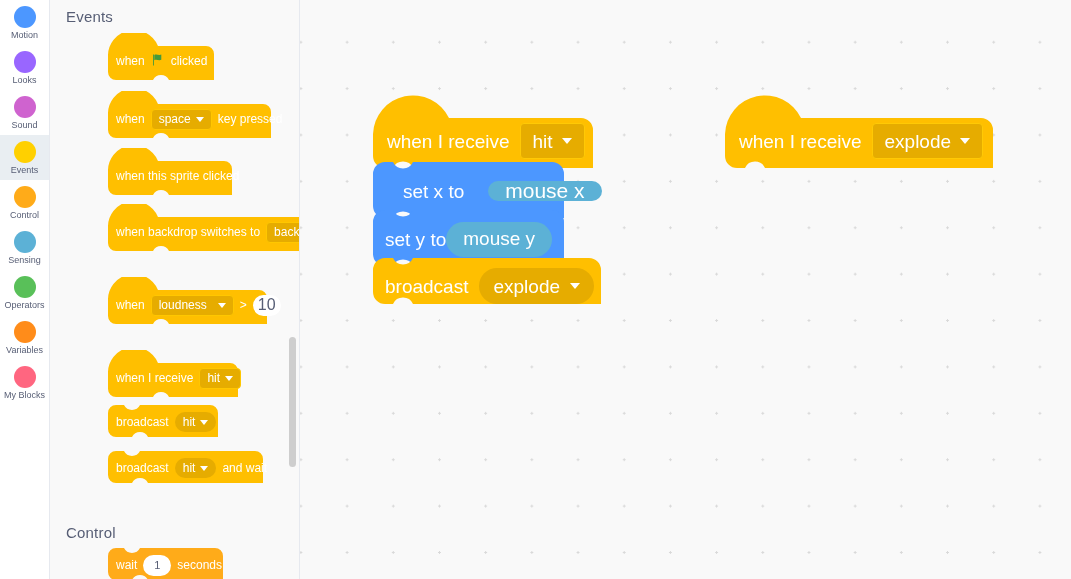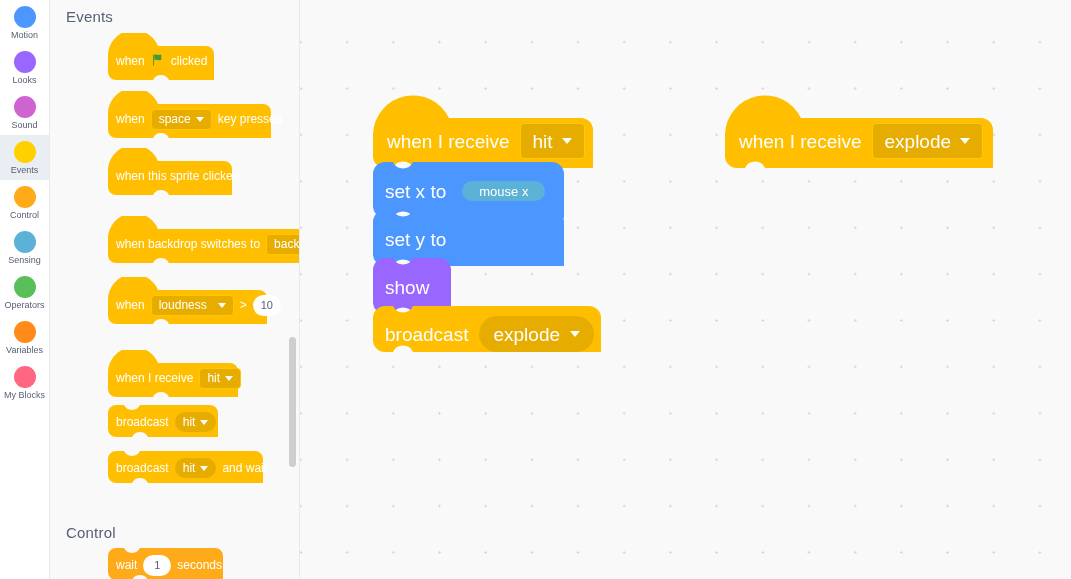--- a/index.html
+++ b/index.html
@@ -197,21 +197,21 @@
 
       <div class="pal-block" style="left:58px;top:148px">
         <svg width="124" height="52" viewBox="0 0 124 52">
           <path d="M0 24 a26 26 0 0 1 50 -11 h66 a8 8 0 0 1 8 8 v26 h-63 a9 9 0 0 0 -16 0 h-37 a8 8 0 0 1 -8 -8 z" fill="#FFBF00"></path>
         </svg>
         <div class="blk-row" style="position:absolute;left:8px;top:16px;height:24px;font-size:12px">
           <span class="label">when this sprite clicked</span>
         </div>
       </div>
 
-      <div class="pal-block" style="left:58px;top:216px">
+      <div class="pal-block" style="left:58px;top:204px">
         <svg width="226" height="52" viewBox="0 0 226 52">
           <path d="M0 24 a26 26 0 0 1 50 -11 h168 a8 8 0 0 1 8 8 v26 h-165 a9 9 0 0 0 -16 0 h-37 a8 8 0 0 1 -8 -8 z" fill="#FFBF00"></path>
         </svg>
         <div class="blk-row" style="position:absolute;left:8px;top:16px;height:24px;font-size:12px;gap:6px">
           <span class="label">when backdrop switches to</span>
           <span class="field-rect" style="background:#E6AC00;border:1px solid #FFC700;height:21px;font-size:12px;padding:0 7px;gap:5px">
             <span class="label">backdrop1</span>
 
           </span>
         </div>
@@ -221,21 +221,21 @@
         <svg width="159" height="52" viewBox="0 0 159 52">
           <path d="M0 24 a26 26 0 0 1 50 -11 h101 a8 8 0 0 1 8 8 v26 h-98 a9 9 0 0 0 -16 0 h-37 a8 8 0 0 1 -8 -8 z" fill="#FFBF00"></path>
         </svg>
         <div class="blk-row" style="position:absolute;left:8px;top:16px;height:24px;font-size:12px;gap:6px">
           <span class="label">when</span>
           <span class="field-rect" style="background:#E6AC00;border:1px solid #FFC700;height:21px;font-size:12px;padding:0 7px;gap:11px">
             <span class="label">loudness</span>
             <span class="tri-sm"></span>
           </span>
           <span class="label">&gt;</span>
-          <span class="field-oval-white" style="width:28px;height:21px;font-size:11px">
+          <span class="field-oval-white" style="width:28px;height:21px;font-size:16px">
             <span>10</span>
           </span>
         </div>
       </div>
 
       <div class="pal-block" style="left:58px;top:350px">
         <svg width="130" height="52" viewBox="0 0 130 52">
           <path d="M0 24 a26 26 0 0 1 50 -11 h72 a8 8 0 0 1 8 8 v26 h-69 a9 9 0 0 0 -16 0 h-37 a8 8 0 0 1 -8 -8 z" fill="#FFBF00"></path>
         </svg>
         <div class="blk-row" style="position:absolute;left:8px;top:16px;height:24px;font-size:12px;gap:6px">
@@ -307,45 +307,40 @@
             <span class="label">hit</span>
             <span class="tri"></span>
           </span>
         </div>
       </div>
 
       <div style="position:relative;margin-top:-10px">
         <svg width="191" height="56" viewBox="0 0 191 56">
           <path d="M0 12 a12 12 0 0 1 12 -12 h8 a11 11 0 0 0 20 0 h139 a12 12 0 0 1 12 12 v44 h-151 a11 11 0 0 0 -20 0 h-8 a12 12 0 0 1 -12 -12 z" fill="#4C97FF"></path>
         </svg>
-        <div class="blk-row" style="position:absolute;left:12px;top:10px;height:38px;font-size:19px;gap:16px">
+        <div class="blk-row" style="position:absolute;left:30px;top:10px;height:38px;font-size:19px;gap:24px">
           <span class="label">set x to</span>
-          <span class="reporter-oval" style="background:#5CB1D6;height:20px;font-size:13px;padding:0 17px">
+          <span class="reporter-oval" style="background:#5CB1D6;height:20px;font-size:21px;padding:0 17px">
             <span>mouse x</span>
           </span>
         </div>
       </div>
 
       <div style="position:relative;margin-top:-12px">
         <svg width="191" height="56" viewBox="0 0 191 56">
           <path d="M0 12 a12 12 0 0 1 12 -12 h8 a11 11 0 0 0 20 0 h139 a12 12 0 0 1 12 12 v44 h-151 a11 11 0 0 0 -20 0 h-8 a12 12 0 0 1 -12 -12 z" fill="#4C97FF"></path>
         </svg>
         <div class="blk-row" style="position:absolute;left:12px;top:10px;height:38px;font-size:19px;gap:0">
           <span class="label">set y to</span>
-        </div>
-      </div>
-
-      <div style="position:relative;margin-top:-12px">
-        <svg width="78" height="56" viewBox="0 0 78 56">
-          <path d="M0 12 a12 12 0 0 1 12 -12 h8 a11 11 0 0 0 20 0 h26 a12 12 0 0 1 12 12 v44 h-38 a11 11 0 0 0 -20 0 h-8 a12 12 0 0 1 -12 -12 z" fill="#9966FF"></path>
-        </svg>
-        <div class="blk-row" style="position:absolute;left:12px;top:10px;height:38px;font-size:19px">
-          <span class="label">show</span>
-        </div>
-      </div>
+          <span class="reporter-oval" style="background:#5CB1D6;height:35px;font-size:19px;padding:0 17px">
+            <span>mouse y</span>
+          </span>
+        </div>
+      </div>
+
 
       <div style="position:relative;margin-top:-12px">
         <svg width="228" height="58" viewBox="0 0 228 58">
           <path d="M0 12 a12 12 0 0 1 12 -12 h8 a11 11 0 0 0 20 0 h176 a12 12 0 0 1 12 12 v34 h-188 a11 11 0 0 0 -20 0 h-8 a12 12 0 0 1 -12 -12 z" fill="#FFBF00"></path>
         </svg>
         <div class="blk-row" style="position:absolute;left:12px;top:9px;height:38px;font-size:19px;gap:11px">
           <span class="label">broadcast</span>
           <span class="field-pill" style="background:#E6AC00;height:36px;font-size:19px;padding:0 14px;gap:10px">
             <span class="label">explode</span>
             <span class="tri"></span>

